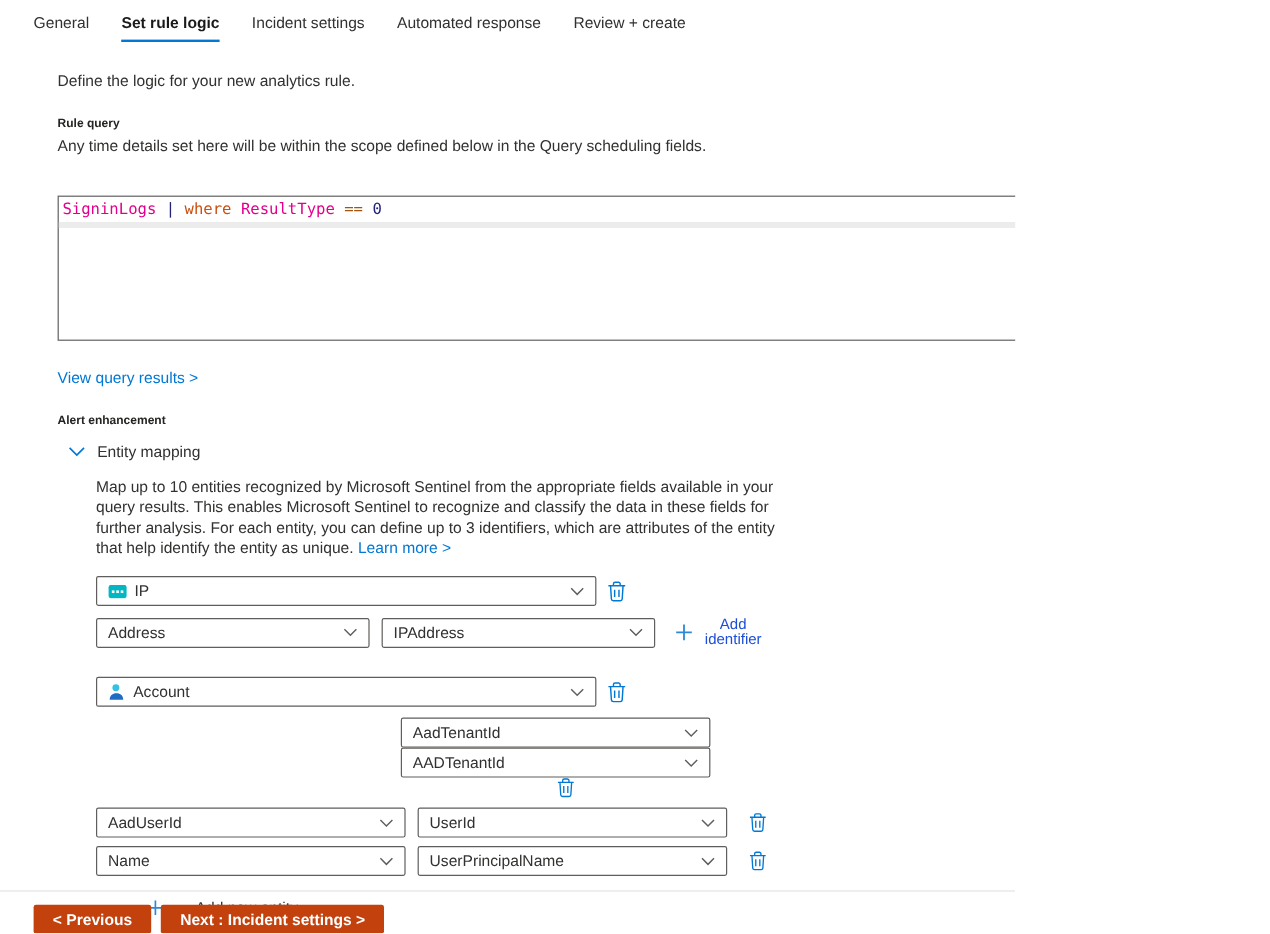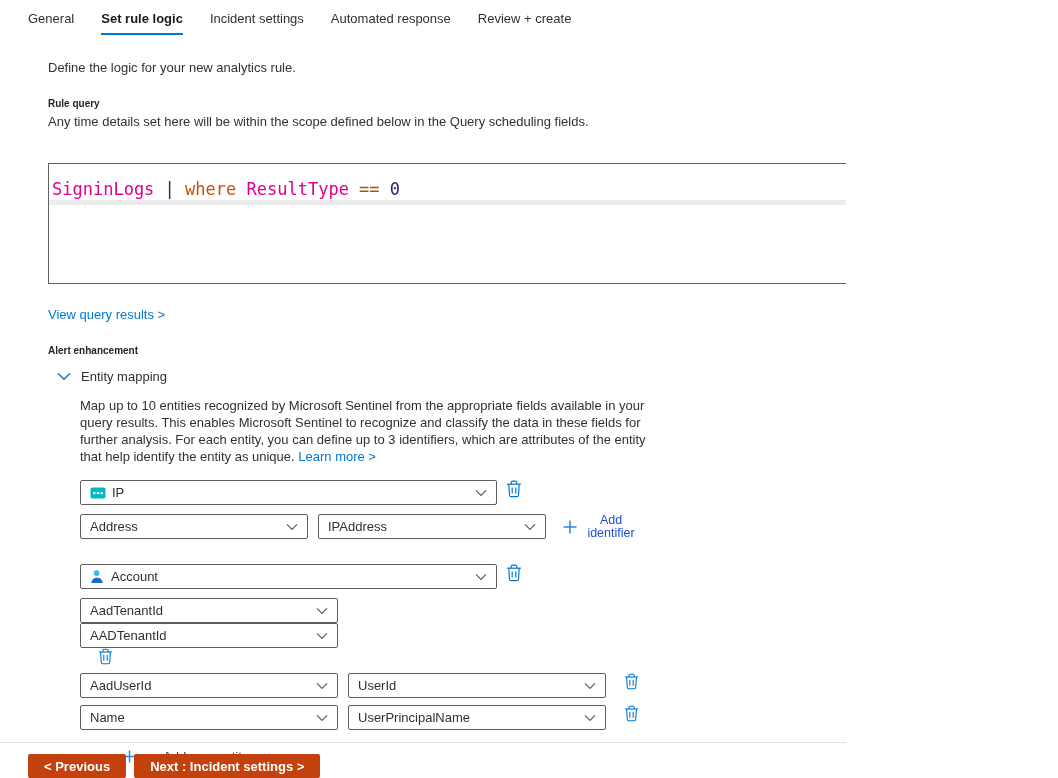--- a/index.html
+++ b/index.html
@@ -16,37 +16,37 @@
   
   .content { padding-left:48px; }
   .intro { margin-top:25px; }
   h2.section { margin-top:23px; font-size:10px; font-weight:700; color:#252423; }
   .subtitle { margin-top:5px; }
   
   .editor-area { width:998px; margin-top:10px; position:relative; }
   .editor-toolbar { height:24px; position:relative; }
   .expand-btn { position:absolute; right:6px; top:3px; width:16px; height:16px; cursor:pointer; }
   .editor { position:relative; border:1px solid #616161; height:121px; background:#fff; }
-  .code-line { font-family:"DejaVu Sans Mono", monospace; font-size:17px; line-height:17px;
-               padding:2px 0 0 3px; white-space:pre;margin-top:15px; }
+  .code-line { font-family:"DejaVu Sans Mono", monospace; font-size:13px; line-height:17px;
+               padding:2px 0 0 3px; white-space:pre; }
   .tok-table, .tok-col { color:#e3008c; }
   .tok-pipe { color:#23237a; }
   .tok-kw { color:#ca5010; }
   .tok-op { color:#a3540e; }
   .tok-num { color:#23237a; }
   .line-sep { height:5px; background:#ececec; margin:2px 15px 0 0; }
   .v-scroll { position:absolute; top:0; right:0; bottom:0; width:14px; border-left:1px solid #e3e3e3; background:#fdfdfc; }
   .v-thumb { position:absolute; top:1px; left:1px; right:1px; height:7px; background:#4f4f4f; }
   .link { color:#0078d4; cursor:pointer; text-decoration:none; }
   .view-results { margin-top:23px; display:inline-block; }
   
   .em-header { display:flex; align-items:center; gap:10px; margin:13px 0 0 9px; cursor:pointer; }
   .em-desc { margin:13px 0 0 32px; width:574px; line-height:17px; }
   .entity-rows { margin-left:32px; }
-  .row { display:flex; align-items:flex-start; }
+  .row { display:flex; align-items:center; }
   .select {
     height:25px; border:1px solid #605e5c; border-radius:2px; background:#fff;
     display:flex; align-items:center; padding:0 9px; gap:6px; cursor:pointer;
   }
   .select .lbl { flex:1 1 auto; white-space:nowrap; overflow:hidden; }
   .entity-select { width:417px; }
   .id-select-sm { width:228px; }
   .id-select-lg { width:258px; }
   .row.entity-row-1 { margin-top:15px; }
   .row.id-row-ip { margin-top:9px; }

